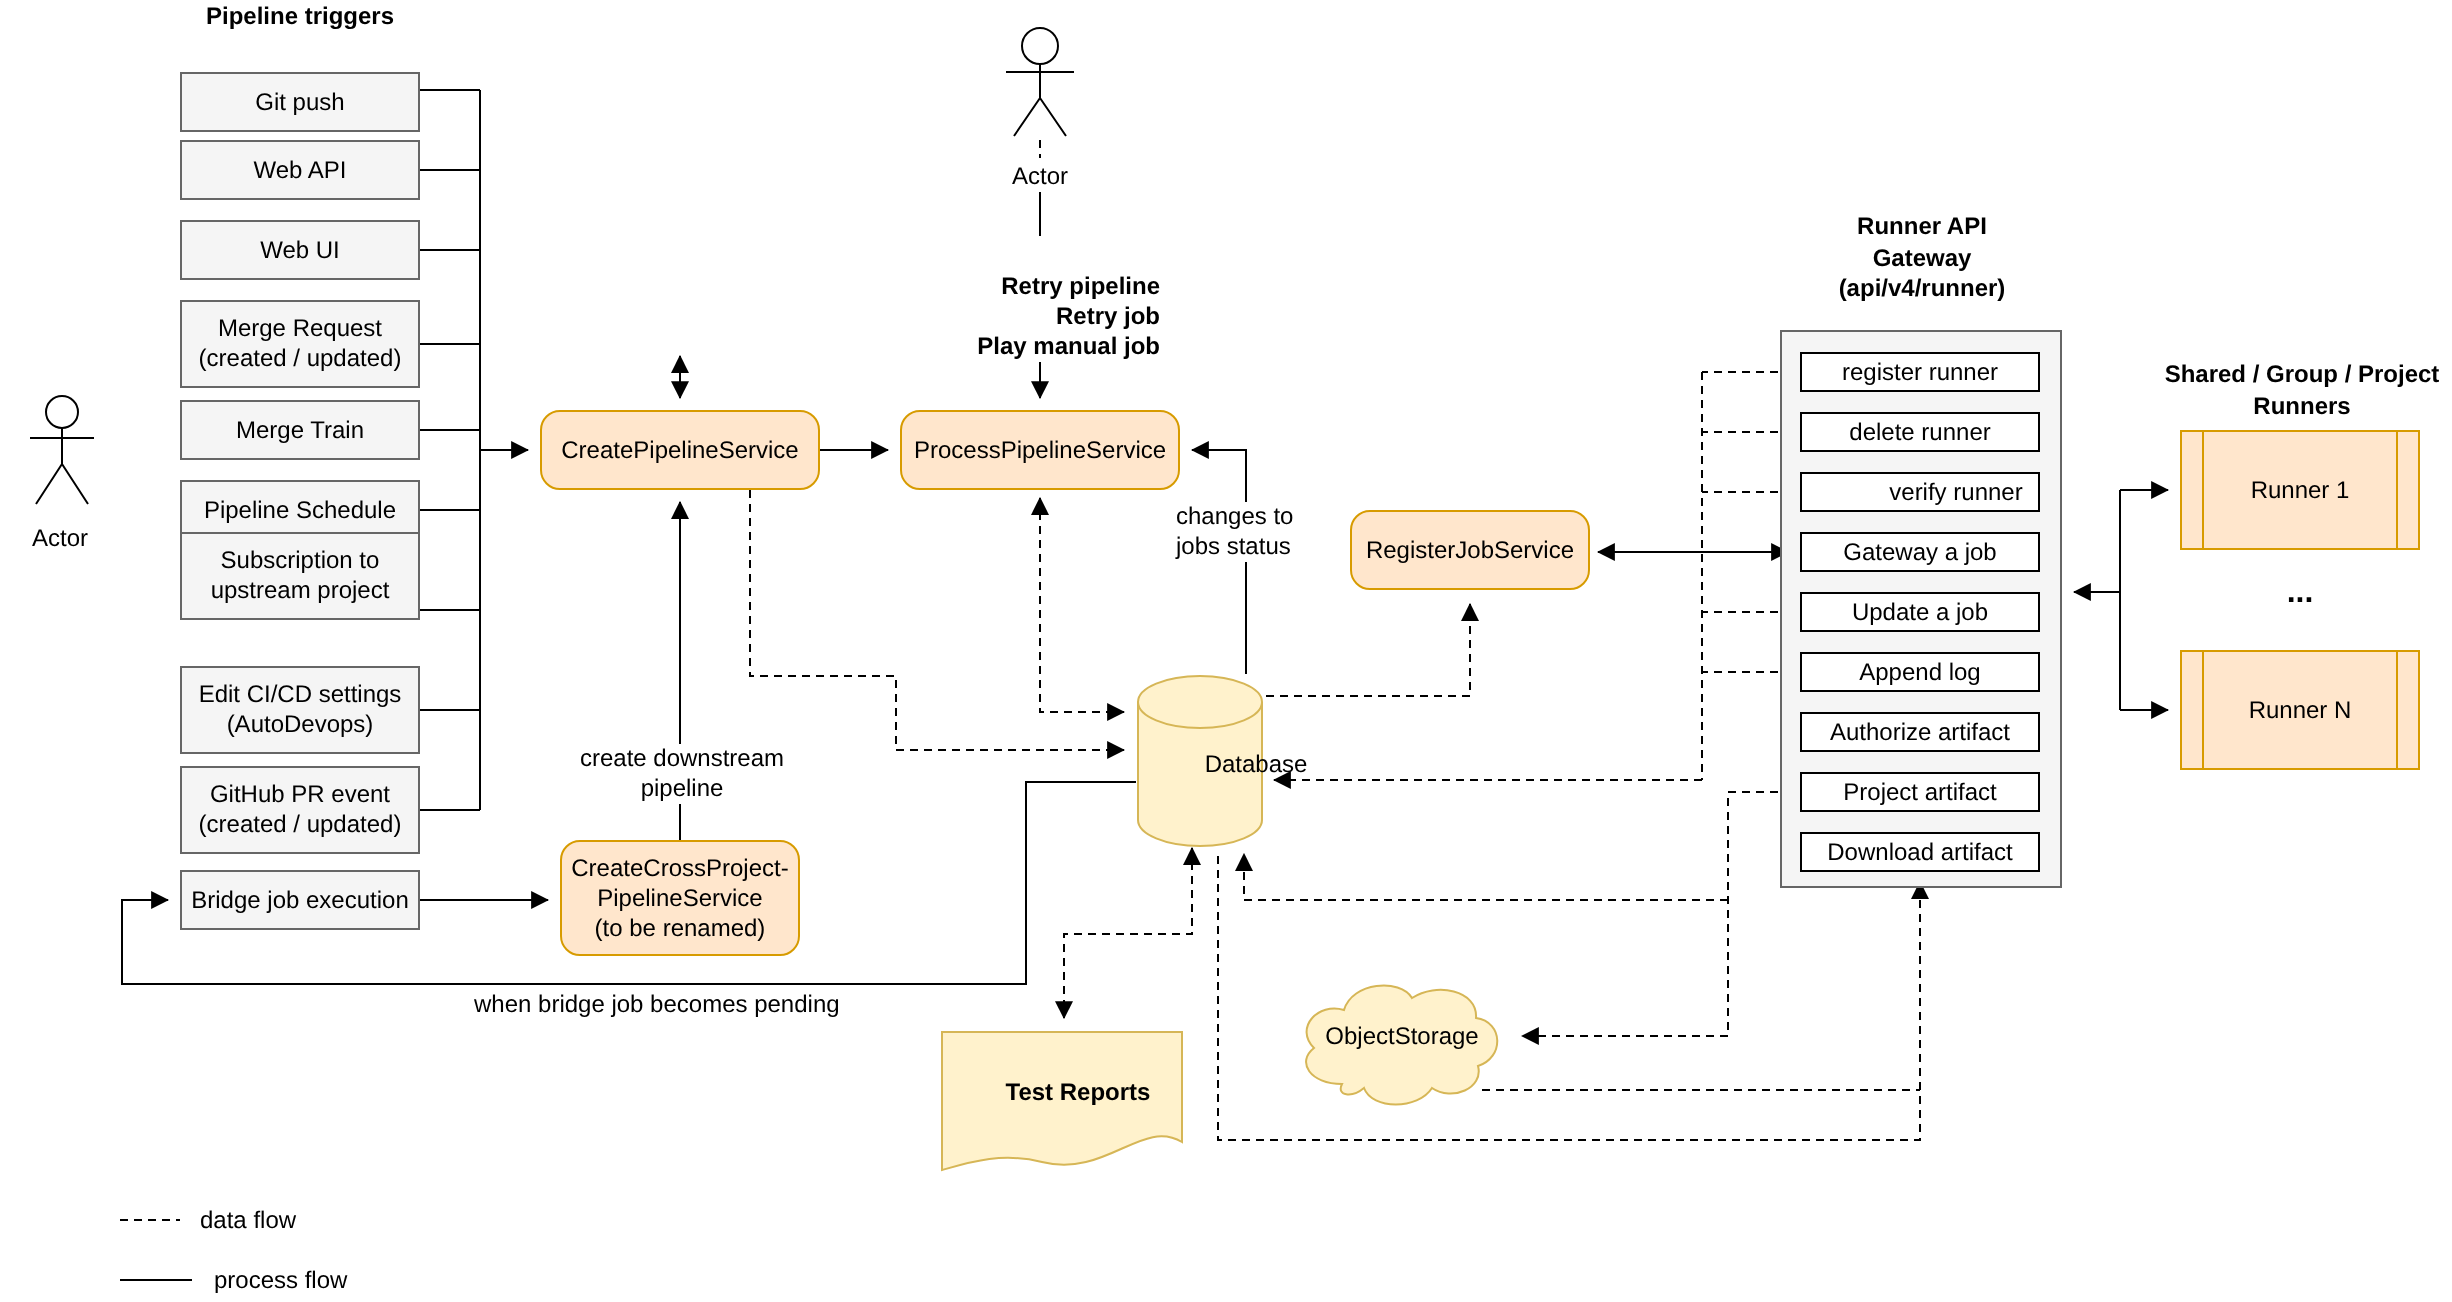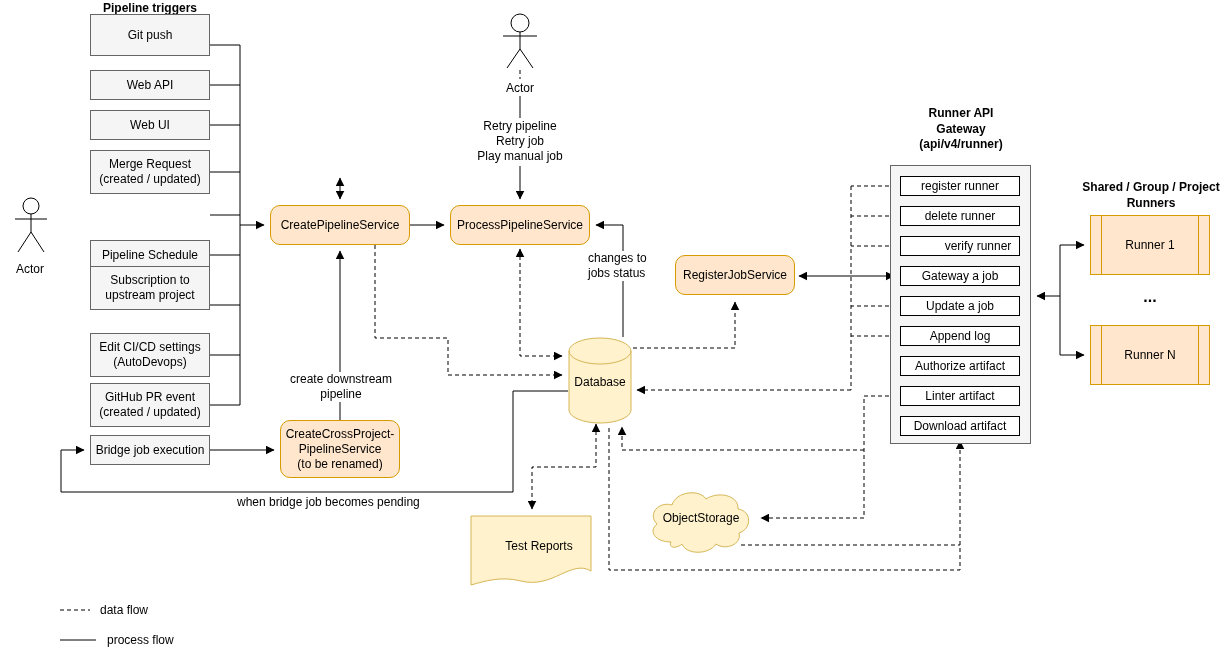--- a/index.html
+++ b/index.html
@@ -69,80 +69,81 @@
     <path class="pf" d="M60,640 H96"></path>
   </svg>
 
   <div class="hdg" style="left:90px;top:1px;width:120px;">Pipeline triggers</div>
   <div class="hdg" style="left:890px;top:106px;width:142px;">Runner API
 Gateway
 (api/v4/runner)</div>
   <div class="hdg" style="left:1076px;top:180px;width:150px;">Shared / Group / Project
 Runners</div>
 
-  <div class="node trigger" style="top:14px;height:42px;">Git push</div>
+  <div class="node trigger" style="top:36px;height:30px;">Git push</div>
   <div class="node trigger" style="top:70px;height:30px;">Web API</div>
   <div class="node trigger" style="top:110px;height:30px;">Web UI</div>
   <div class="node trigger" style="top:150px;height:44px;">Merge Request
 (created / updated)</div>
+  <div class="node trigger" style="top:200px;height:30px;">Merge Train</div>
   <div class="node trigger" style="top:240px;height:30px;">Pipeline Schedule</div>
   <div class="node trigger" style="top:266px;height:44px;">Subscription to
 upstream project</div>
   <div class="node trigger" style="top:333px;height:44px;">Edit CI/CD settings
 (AutoDevops)</div>
   <div class="node trigger" style="top:383px;height:44px;">GitHub PR event
 (created / updated)</div>
   <div class="node trigger" style="top:435px;height:30px;">Bridge job execution</div>
 
   <svg class="shape" style="left:12px;top:194px;" width="38" height="62">
     <circle cx="19" cy="12" r="8" fill="#fff" stroke="#000"></circle>
     <path d="M19,20 V38 M3,25 H35 M19,38 L6,58 M19,38 L32,58" stroke="#000" fill="none"></path>
   </svg>
   <div class="lbl" style="left:5px;top:262px;width:50px;text-align:center;">Actor</div>
 
   <svg class="shape" style="left:501px;top:12px;" width="38" height="58">
     <circle cx="19" cy="11" r="9" fill="#fff" stroke="#000"></circle>
     <path d="M19,20 V37 M2,24 H36 M19,37 L6,56 M19,37 L32,56" stroke="#000" fill="none"></path>
   </svg>
   <div class="lbl" style="left:495px;top:81px;width:50px;text-align:center;">Actor</div>
-  <div class="lbl" style="left:460px;top:119px;width:120px;text-align:center;">Retry pipeline
+  <div class="lbl" style="left:460px;top:136px;width:120px;text-align:right;font-weight:bold;">Retry pipeline
 Retry job
 Play manual job</div>
 
   <div class="node service" style="left:270px;top:205px;width:140px;height:40px;">CreatePipelineService</div>
   <div class="node service" style="left:450px;top:205px;width:140px;height:40px;">ProcessPipelineService</div>
   <div class="node service" style="left:675px;top:255px;width:120px;height:40px;">RegisterJobService</div>
   <div class="node service" style="left:280px;top:420px;width:120px;height:58px;">CreateCrossProject-
 PipelineService
 (to be renamed)</div>
 
   <div class="shape" style="left:568px;top:337px;width:64px;height:88px;">
     <svg width="64" height="88">
       <path d="M1,14 a31,13 0 0 1 62,0 v59 a31,13 0 0 1 -62,0 z" fill="#fff2cc" stroke="#d6b656"></path>
       <path d="M1,14 a31,13 0 0 0 62,0" fill="none" stroke="#d6b656"></path>
     </svg>
-    <span class="shape-label" style="top:38px;">Database</span>
+    <span class="shape-label" style="top:38px;padding-left:28px;">Database</span>
   </div>
 
   <div class="node gwbox" style="left:890px;top:165px;width:141px;height:279px;"></div>
   <div class="node endpoint" style="top:176px;">register runner</div>
   <div class="node endpoint" style="top:206px;">delete runner</div>
   <div class="node endpoint" style="top:236px;padding-left:36px;">verify runner</div>
   <div class="node endpoint" style="top:266px;">Gateway a job</div>
   <div class="node endpoint" style="top:296px;">Update a job</div>
   <div class="node endpoint" style="top:326px;">Append log</div>
   <div class="node endpoint" style="top:356px;">Authorize artifact</div>
-  <div class="node endpoint" style="top:386px;">Linter artifact</div>
+  <div class="node endpoint" style="top:386px;">Project artifact</div>
   <div class="node endpoint" style="top:416px;">Download artifact</div>
 
   <div class="node component" style="left:1090px;top:215px;width:120px;height:60px;">Runner 1</div>
   <div class="ellipsis" style="left:1090px;top:288px;width:120px;">...</div>
   <div class="node component" style="left:1090px;top:325px;width:120px;height:60px;">Runner N</div>
 
-  <div class="shape" style="left:470px;top:515px;width:138px;height:72px;">
+  <div class="shape" style="left:470px;top:515px;width:138px;height:72px;font-weight:bold;">
     <svg width="122" height="72">
       <path d="M1,1 H121 V56 C101,44 83,74 51,66 C31,61 15,66 1,70 Z" fill="#fff2cc" stroke="#d6b656"></path>
     </svg>
     <span class="shape-label" style="top:24px;">Test Reports</span>
   </div>
 
   <div class="shape" style="left:643px;top:484px;width:116px;height:74px;">
     <svg width="116" height="74">
       <path d="M28,58 C12,58 5,47 14,40 C4,30 16,17 29,21 C33,7 57,5 63,15 C75,7 96,11 95,25 C109,27 109,45 96,49 C99,60 83,67 73,60 C66,71 43,71 39,60 C33,65 25,64 28,58 Z" fill="#fff2cc" stroke="#d6b656"></path>
     </svg>

